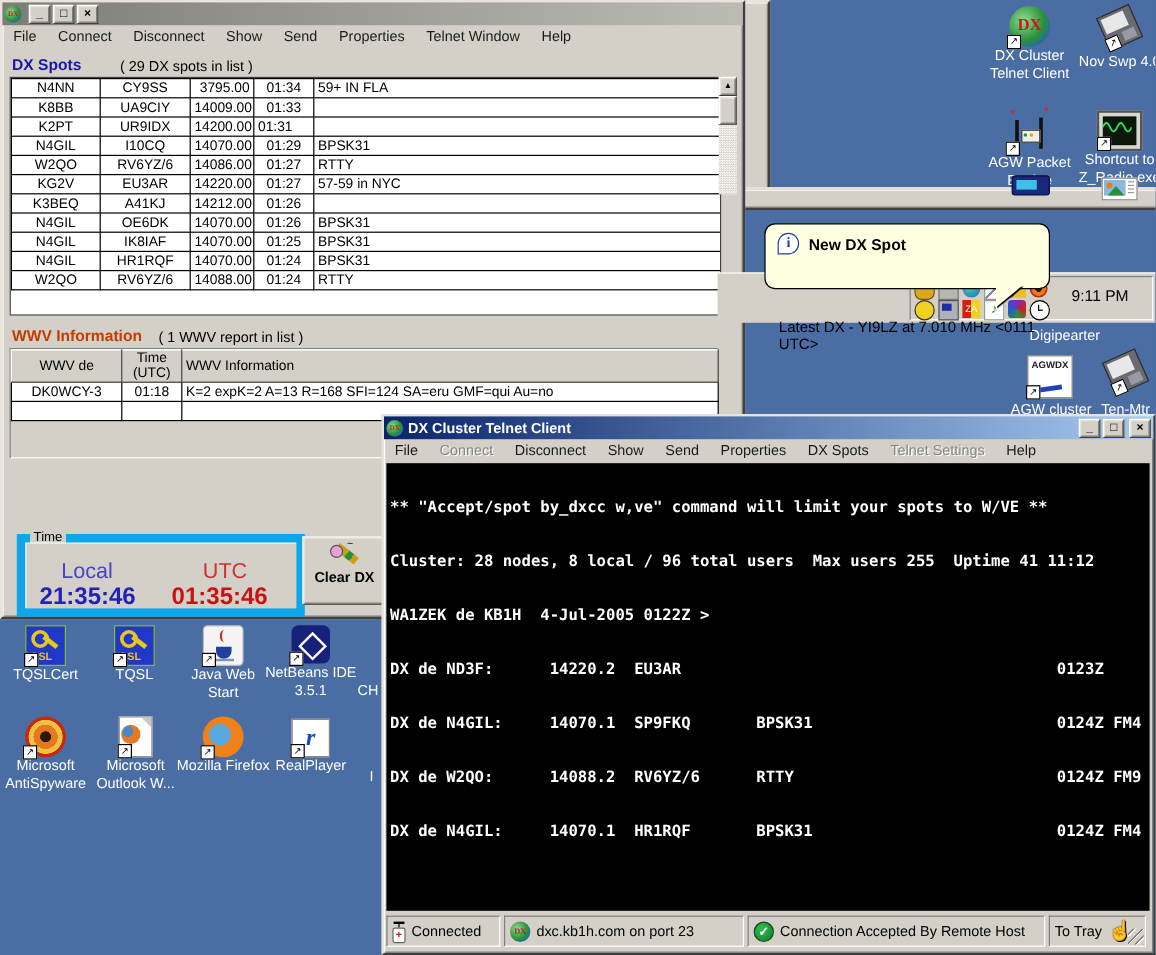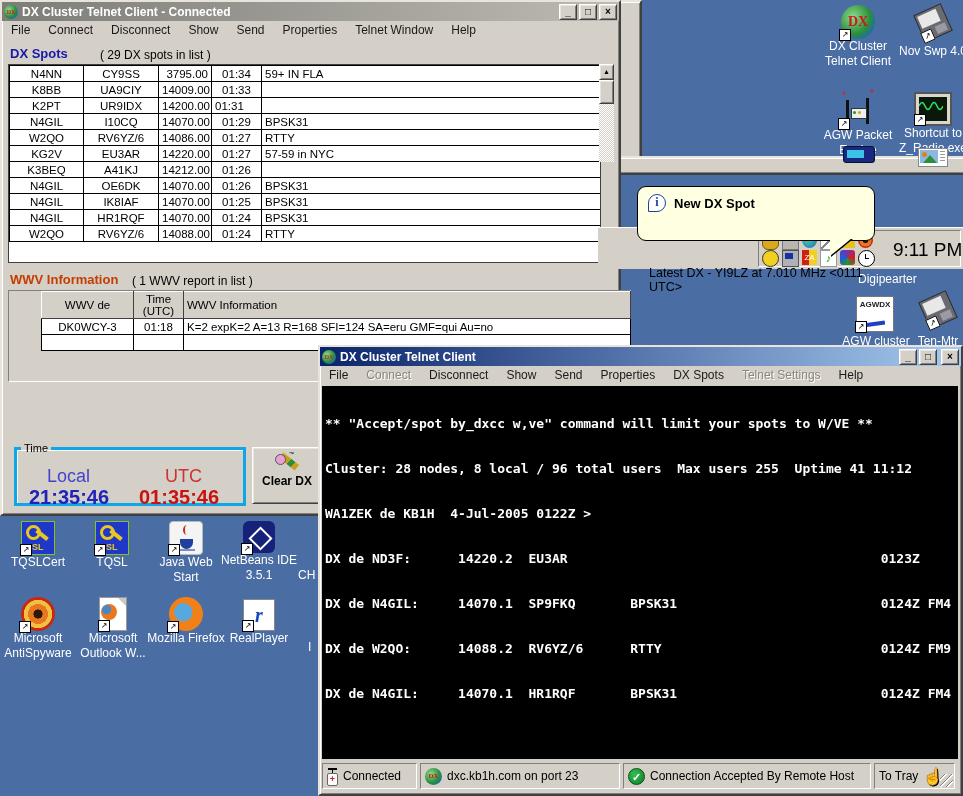--- a/index.html
+++ b/index.html
@@ -4,21 +4,21 @@
 <style>
   html,body{margin:0;padding:0;}
   body{width:963px;height:796px;position:relative;overflow:hidden;
        font-family:"Liberation Sans",sans-serif;background:#4a6da3;}
   .abs{position:absolute;}
   
   .win{background:#d4d0c8;border:2px solid;border-color:#e8e4dc #404040 #404040 #e8e4dc;
        box-shadow:inset 1px 1px 0 #fff, inset -1px -1px 0 #808080;}
   .btn{background:#d4d0c8;border:1px solid;border-color:#fff #404040 #404040 #fff;
        box-shadow:inset 1px 1px 0 #e8e4dc, inset -1px -1px 0 #808080;}
-  .sunken{border:1px solid;border-color:#808080 #fff #fff #808080;padding-left:32px;}
+  .sunken{border:1px solid;border-color:#808080 #fff #fff #808080;}
   .titlebar{height:19px;display:flex;align-items:center;padding:0 2px;color:#fff;
             font-weight:bold;font-size:12px;}
   .tb-active{background:linear-gradient(90deg,#0a246a,#a6caf0);}
   .tb-inactive{background:linear-gradient(90deg,#7d7d78,#bdbab2);}
   .capbtn{width:16px;height:14px;margin-left:2px;font-size:10px;font-weight:bold;color:#000;
           display:flex;align-items:center;justify-content:center;line-height:1;}
   .menubar{display:flex;align-items:center;font-size:12px;color:#1a1a1a;height:18px;}
   .menubar span{padding:2px 9px;}
   .menudis{color:#8a867e;text-shadow:1px 1px 0 #fff;}
   
@@ -182,21 +182,20 @@
   </div>
   <div class="dlabel">RealPlayer</div>
 </div>
 <div class="abs dlabel" style="left:308px;top:640px;width:12px;text-align:left;">I</div>
 
 <div class="abs win" style="left:0;top:0;width:617px;height:512px;">
   <div class="titlebar tb-inactive">
     <div class="dxglobe" style="width:14px;height:14px;margin-right:4px;">
         <b style="font-size:6px;">DX</b>
       </div>
-    <span style="flex:1;">DX Cluster Telnet Client - Connected</span>
     <div class="btn capbtn">_</div>
     <div class="btn capbtn">□</div>
     <div class="btn capbtn">×</div>
   </div>
   <div class="menubar">
     <span>File</span>
     <span>Connect</span>
     <span>Disconnect</span>
     <span>Show</span>
     <span>Send</span>
@@ -328,21 +327,21 @@
       </tr>
       <tr>
             <td></td>
             <td></td>
             <td></td>
           </tr>
     </tbody>
       </table>
   </div>
 
-  <fieldset class="abs" style="left:12px;top:440px;width:218px;height:58px;border:3px solid #0ea5e9;box-shadow:1px 1px 0 #fff inset;font-size:11px;color:#000;margin:0;padding:0 4px;">
+  <fieldset class="abs" style="left:12px;top:440px;width:218px;height:58px;border:7px solid #0ea5e9;box-shadow:1px 1px 0 #fff inset;font-size:11px;color:#000;margin:0;padding:0 4px;">
     <legend style="padding:0 3px;">Time</legend>
     <div class="abs" style="left:30px;top:12px;font-size:18px;color:#4444cc;">Local</div>
     <div class="abs" style="left:12px;top:32px;font-size:20px;font-weight:bold;color:#2222bb;">21:35:46</div>
     <div class="abs" style="left:148px;top:12px;font-size:18px;color:#cc3333;">UTC</div>
     <div class="abs" style="left:122px;top:32px;font-size:20px;font-weight:bold;color:#cc1111;">01:35:46</div>
   </fieldset>
 
   <div class="btn abs" style="left:250px;top:445px;width:68px;height:55px;">
     <div style="position:relative;width:100%;height:26px;">
       <div style="position:absolute;left:26px;top:10px;width:20px;height:7px;background:linear-gradient(90deg,#c8a018 0 50%,#2a8f3a 50% 75%,#c8a018 75%);transform:rotate(38deg);"></div>
@@ -370,21 +369,21 @@
         </div>
       <div class="tray-ic" style="background:linear-gradient(90deg,#d02010 0 50%,#f0d020 50%);color:#fff;font-size:8px;font-weight:normal;text-align:center;line-height:15px;">ZA</div>
       <div class="tray-ic" style="background:#fff;border:1px solid #999;color:#18a018;font-size:11px;text-align:center;line-height:14px;">♪</div>
       <div class="tray-ic" style="background:conic-gradient(#8030a0,#d02020,#2a8f3a,#1c5ae0,#8030a0);border-radius:3px;"></div>
       <div class="tray-ic" style="background:#fff;border:1px solid #000;border-radius:50%;">
           <div style="position:absolute;left:6px;top:3px;width:1px;height:5px;background:#000;"></div>
           <div style="position:absolute;left:6px;top:7px;width:4px;height:1px;background:#000;"></div>
         </div>
     </div>
   </div>
-  <div class="abs" style="left:295px;top:11px;font-size:19px;color:#000;">9:11 PM</div>
+  <div class="abs" style="left:295px;top:11px;font-size:13px;color:#000;">9:11 PM</div>
 </div>
 
 <div class="abs" style="left:637px;top:186px;width:236px;height:53px;background:#ffffe1;border:1px solid #000;border-radius:9px;z-index:6;">
   <div class="abs" style="left:10px;top:7px;width:16px;height:16px;background:#fff;border:1px solid #2040a0;border-radius:50% 50% 50% 0;color:#2040a0;font-weight:bold;font-family:'Liberation Serif',serif;font-size:12px;text-align:center;line-height:15px;">i</div>
   <div class="abs" style="left:36px;top:9px;font-size:13px;font-weight:bold;color:#000;">New DX Spot</div>
   <div class="abs" style="left:11px;top:31px;font-size:12.5px;color:#000;margin-top:48px;">Latest DX - YI9LZ at 7.010 MHz &lt;0111 UTC&gt;</div>
 </div>
 <div class="abs" style="left:830px;top:238px;width:0;height:0;border-top:18px solid #ffffe1;border-right:22px solid transparent;z-index:6;filter:drop-shadow(1px 1px 0 #000);"></div>
 
 <div class="abs win" style="left:318px;top:345px;width:641px;height:447px;z-index:10;">

